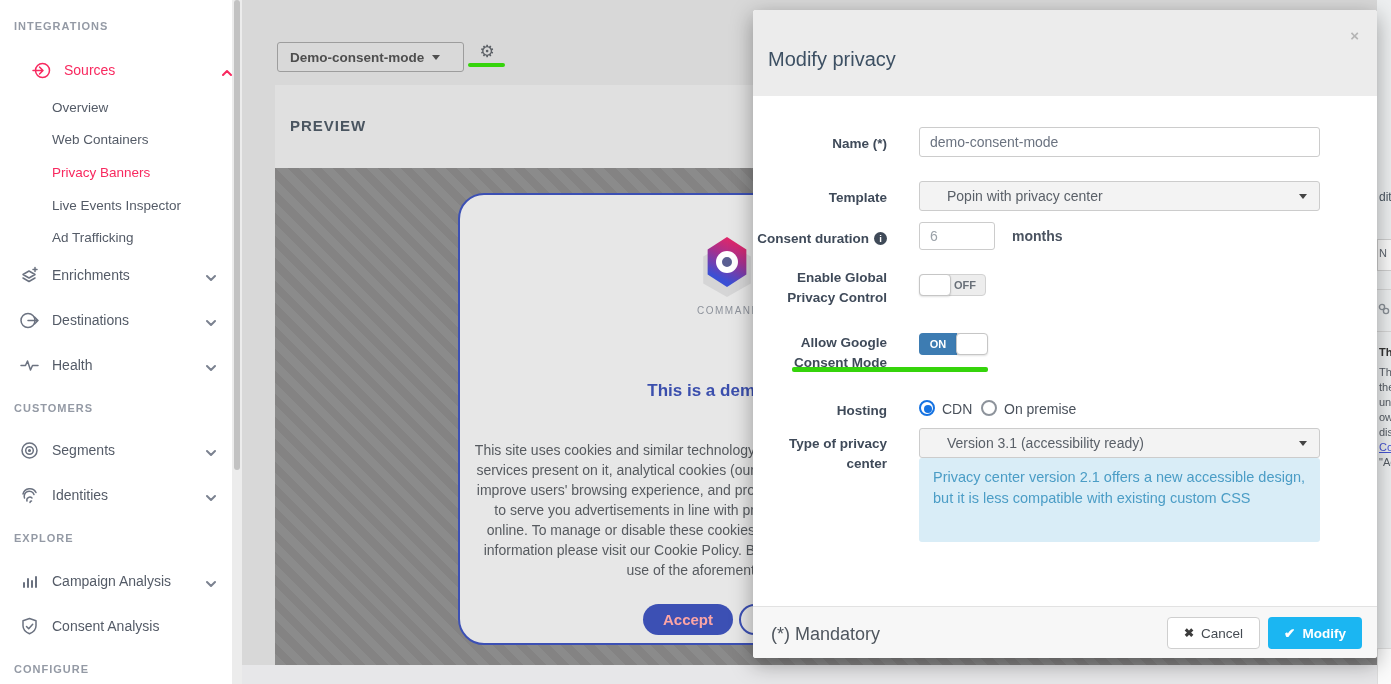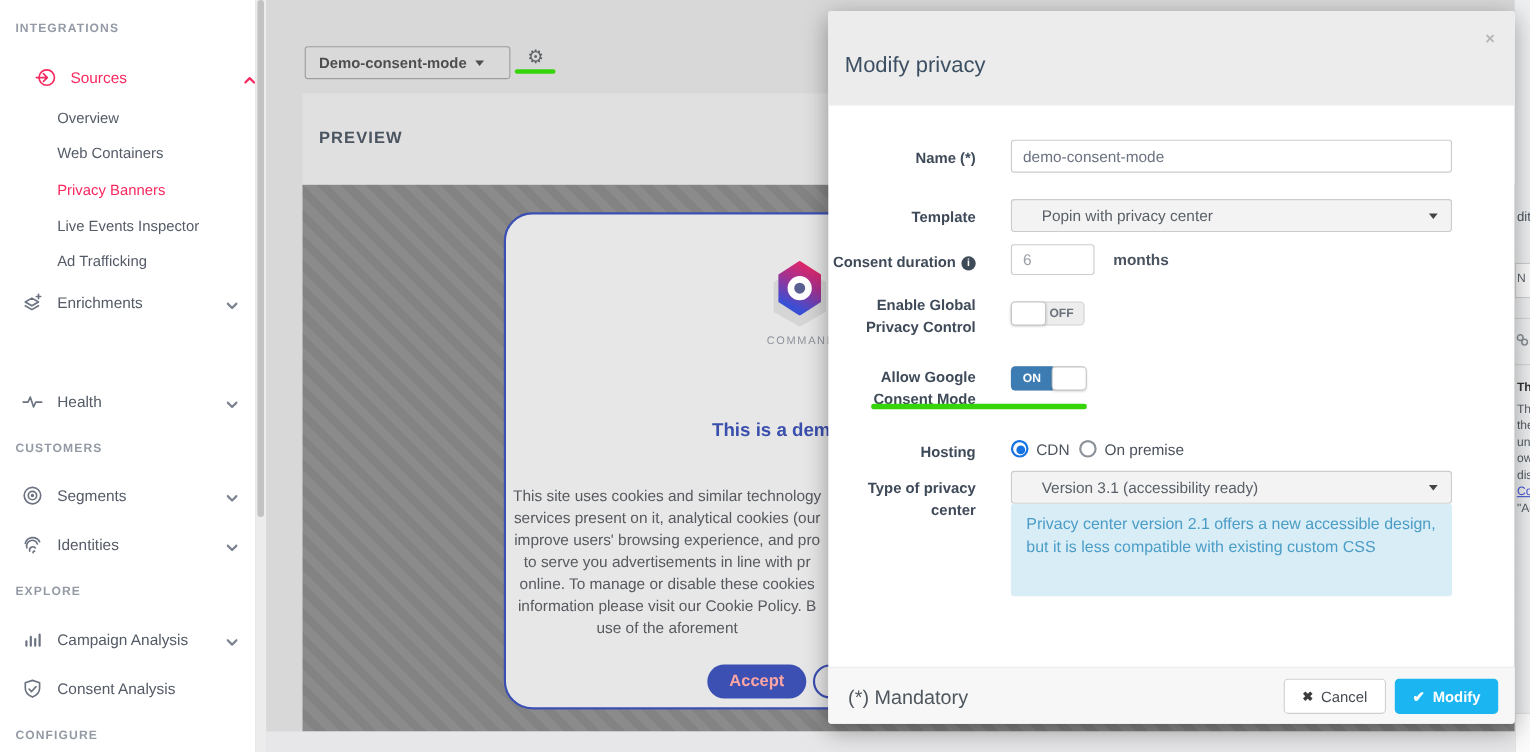--- a/index.html
+++ b/index.html
@@ -37,21 +37,21 @@
   
   #popin { left:458px; top:193px; width:584px; height:452px; background:#e7e7e7; border:2px solid #3c50b4; border-radius:26px; z-index:2; }
   #logo-badge { left:700px; top:237px; width:54px; height:60px; z-index:3; }
   .hex { clip-path:polygon(50% 0, 94% 25%, 94% 75%, 50% 100%, 6% 75%, 6% 25%); }
   #logo-outer { position:absolute; left:0; top:6px; width:54px; height:54px; background:#d5d5d6; }
   #logo-inner { position:absolute; left:5px; top:0; width:44px; height:50px; background:linear-gradient(205deg, #f0245f 8%, #a4318f 42%, #3b4fd4 78%); }
   #logo-ring { position:absolute; left:16px; top:14px; width:22px; height:22px; border:6px solid #ffffff; border-radius:50%; background:#5a5f92; }
   #brand-clip { left:697px; top:300px; width:58px; height:14px; overflow:hidden; z-index:3; }
   #brand-clip span { font-size:10px; letter-spacing:1.5px; color:#8d929b; white-space:nowrap; }
   #popin-heading { left:455px; top:381px; width:300px; text-align:right; font-size:17px; font-weight:bold; color:#3b4fad; z-index:3; }
-  #popin-body { left:458px; top:440px; width:297px; text-align:center; font-size:14px; line-height:20px; color:#565a5f; z-index:3; }
+  #popin-body { left:458px; top:440px; width:297px; text-align:right; font-size:14px; line-height:20px; color:#565a5f; z-index:3; }
   #accept-btn { left:643px; top:604px; width:90px; height:31px; background:#3c50b4; border:none; border-radius:16px; color:#fca5a5; font-weight:bold; font-size:15px; cursor:pointer; z-index:3; font-family:"Liberation Sans", sans-serif; }
   #ghost-btn { left:739px; top:604px; width:92px; height:31px; background:transparent; border:2px solid #3c50b4; border-radius:16px; z-index:3; }
 
   
   #right-strip { left:1377px; top:0; width:14px; height:684px; background:#edeff0; z-index:3; overflow:hidden; font-size:11px; color:#555b63; }
   #right-strip .frag { position:absolute; left:2px; white-space:nowrap; }
   #right-strip .hr { position:absolute; left:0; width:14px; height:1px; background:#d6d6d6; }
   #rs-box { position:absolute; left:0; top:239px; width:16px; height:32px; background:#fafafa; border:1px solid #cfcfcf; }
   #rs-white { position:absolute; left:0; top:648px; width:14px; height:36px; background:#fbfbfb; border-top:1px solid #ddd; border-left:1px solid #ddd; }
   #rs-link { position:absolute; left:1px; top:303px; width:12px; height:12px; color:#8a9097; }
@@ -122,20 +122,34 @@
         </svg>
     </span>
     <span>Enrichments</span>
     <span class="chev">
       <svg class="lineic" viewBox="0 0 10 10" style="stroke-width:2">
           <polyline points="1,3 5,7 9,3"></polyline>
         </svg>
     </span>
   </div>
 
+  <div class="side-item" style="top:307px">
+    <span class="ic">
+      <svg class="lineic" viewBox="0 0 19 19">
+          <circle cx="8" cy="9.5" r="7"></circle>
+          <path d="M8 9.5 h10 M14.5 6 l3.5 3.5 -3.5 3.5"></path>
+        </svg>
+    </span>
+    <span>Destinations</span>
+    <span class="chev">
+      <svg class="lineic" viewBox="0 0 10 10" style="stroke-width:2">
+          <polyline points="1,3 5,7 9,3"></polyline>
+        </svg>
+    </span>
+  </div>
 
   <div class="side-item" style="top:352px">
     <span class="ic">
       <svg class="lineic" viewBox="0 0 19 19">
           <polyline points="1,9.5 5.5,9.5 7.5,5 10.5,14 12.5,9.5 18,9.5"></polyline>
         </svg>
     </span>
     <span>Health</span>
     <span class="chev">
       <svg class="lineic" viewBox="0 0 10 10" style="stroke-width:2">

